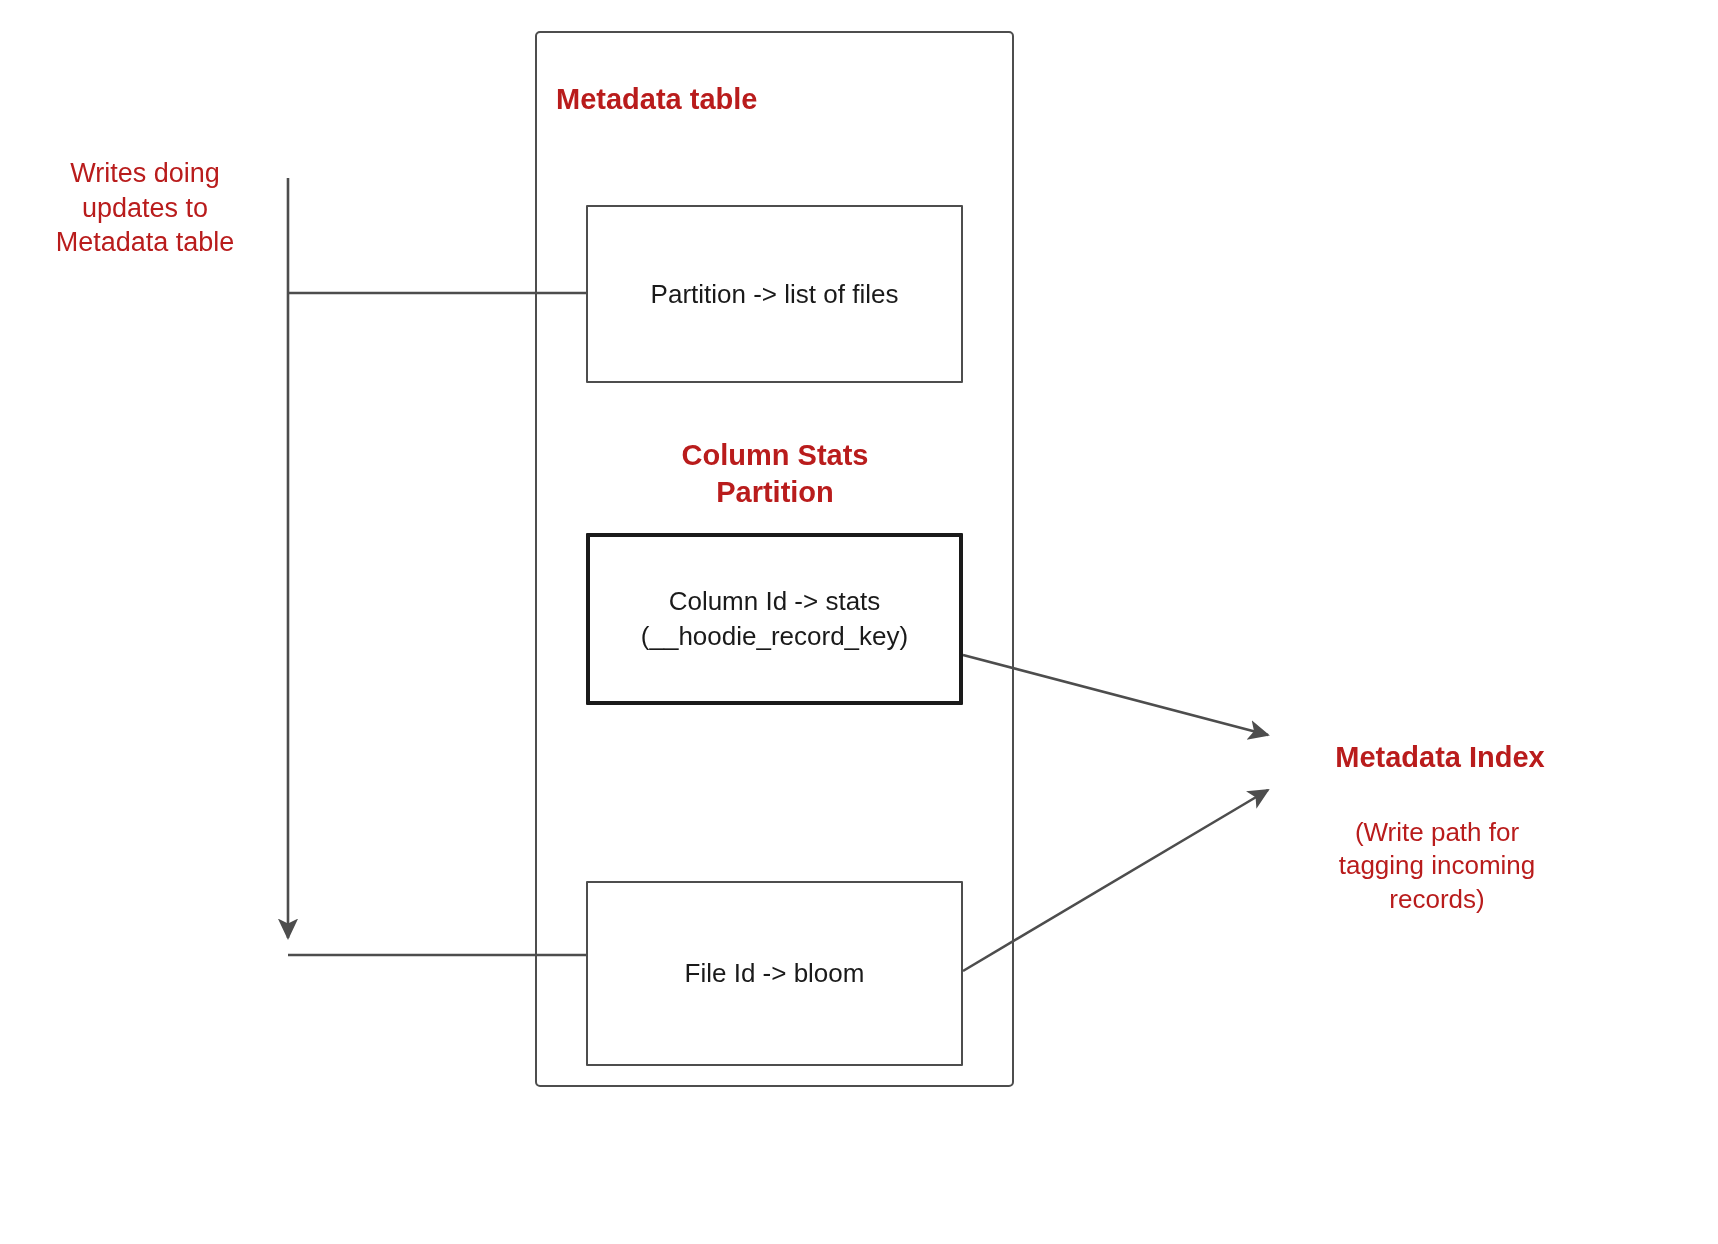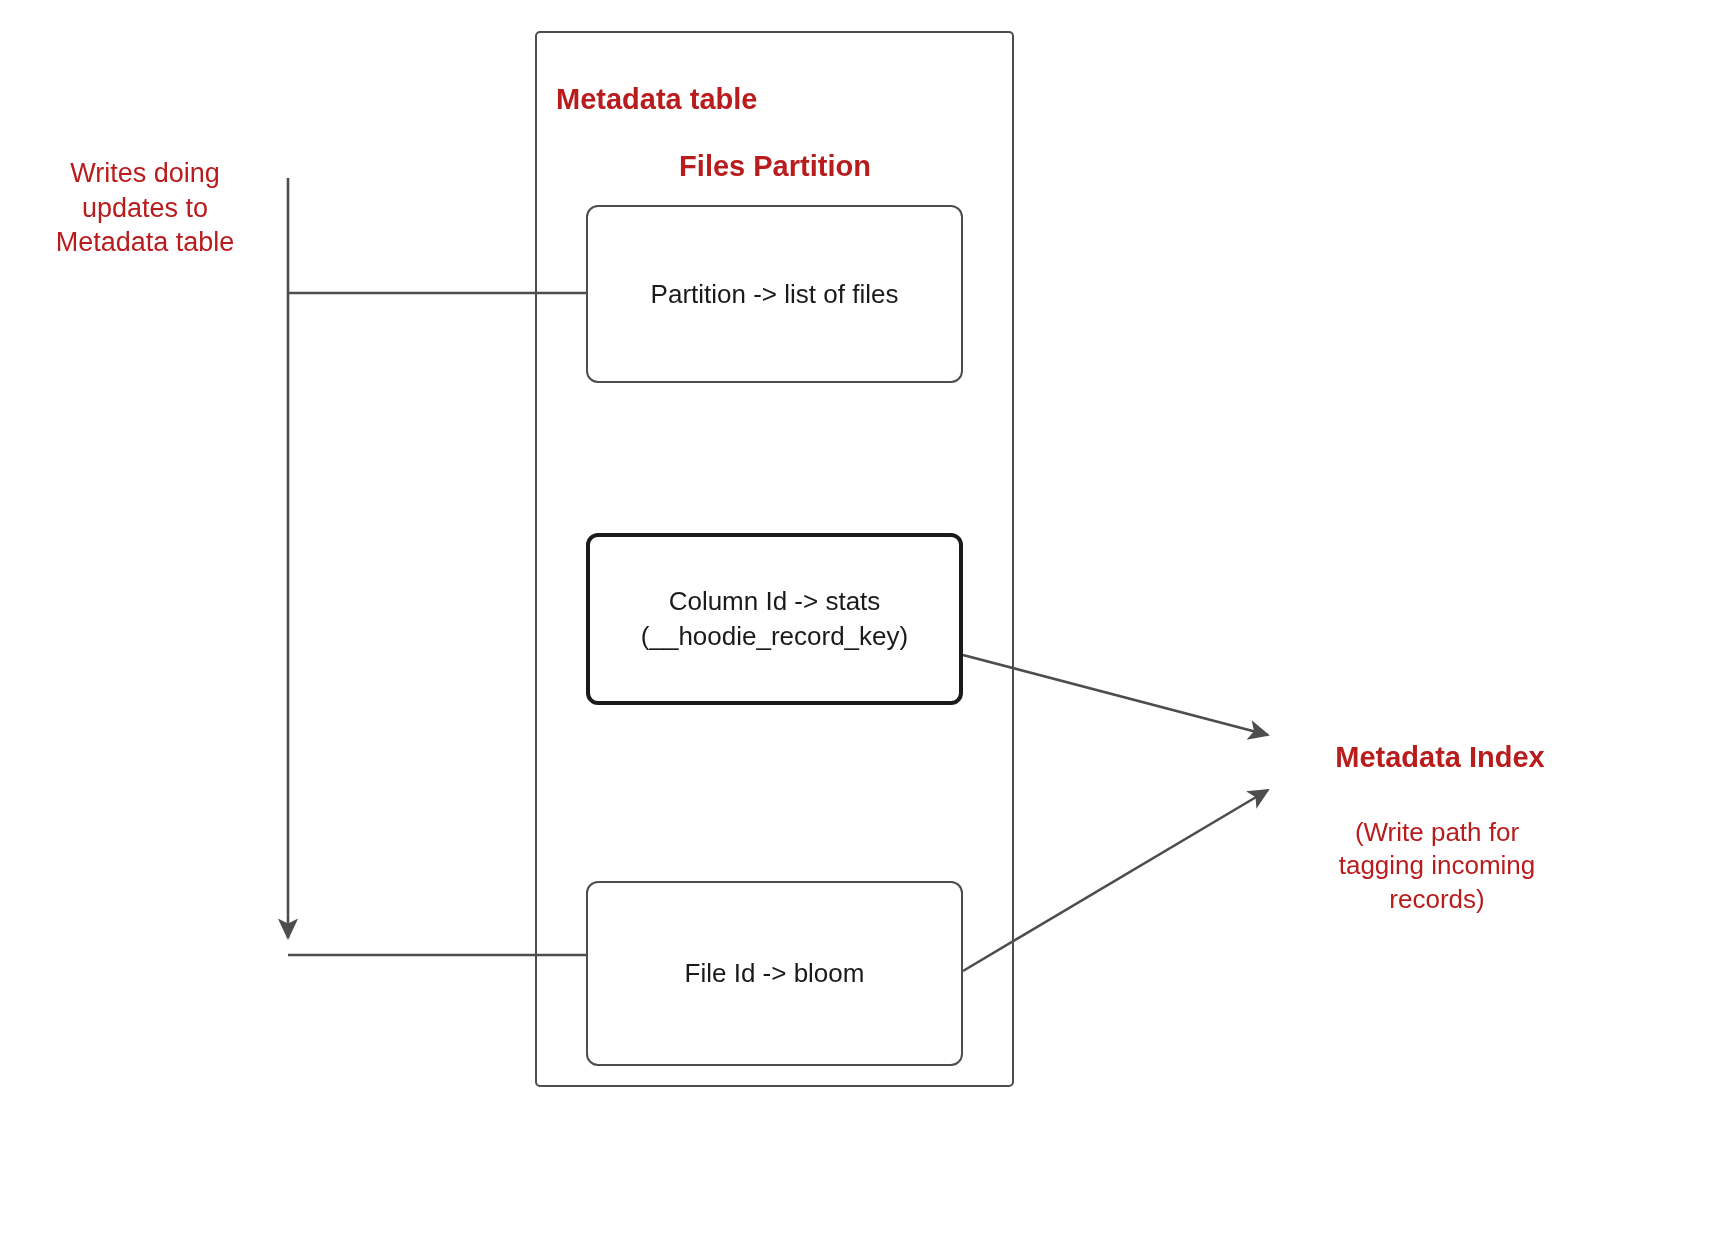--- a/index.html
+++ b/index.html
@@ -85,21 +85,21 @@
     top: 787px;
     width: 350px;
     font-size: 29px;
   }
 
   
   .partition-box {
     position: absolute;
     box-sizing: border-box;
     border: 2.5px solid #4d4d4d;
-    border-radius: 12px;
+    border-radius: 1px;
     background: transparent;
     display: flex;
     align-items: center;
     justify-content: center;
   }
   .partition-box.emphasis {
     border-width: 4px;
     border-color: #1a1a1a;
   }
   .partition-box .box-label {
@@ -170,26 +170,27 @@
   </svg>
 
   <div class="txt" id="writes-caption">Writes doing
 updates to
 Metadata table</div>
 
   <div id="metadata-table-box"></div>
 
   <div class="txt bold" id="metadata-table-title">Metadata table</div>
 
-  <div class="txt bold" id="files-partition-title">Files Partition</div>
 
   <div class="partition-box" id="files-partition-box">
     <div class="box-label">Partition -&gt; list of files</div>
   </div>
 
+  <div class="txt bold" id="column-stats-title">Column Stats
+Partition</div>
 
   <div class="partition-box emphasis" id="column-stats-box">
     <div class="box-label">Column Id  -&gt; stats
 (__hoodie_record_key)</div>
   </div>
 
 
   <div class="partition-box" id="bloom-filter-box">
     <div class="box-label">File Id -&gt; bloom</div>
   </div>

